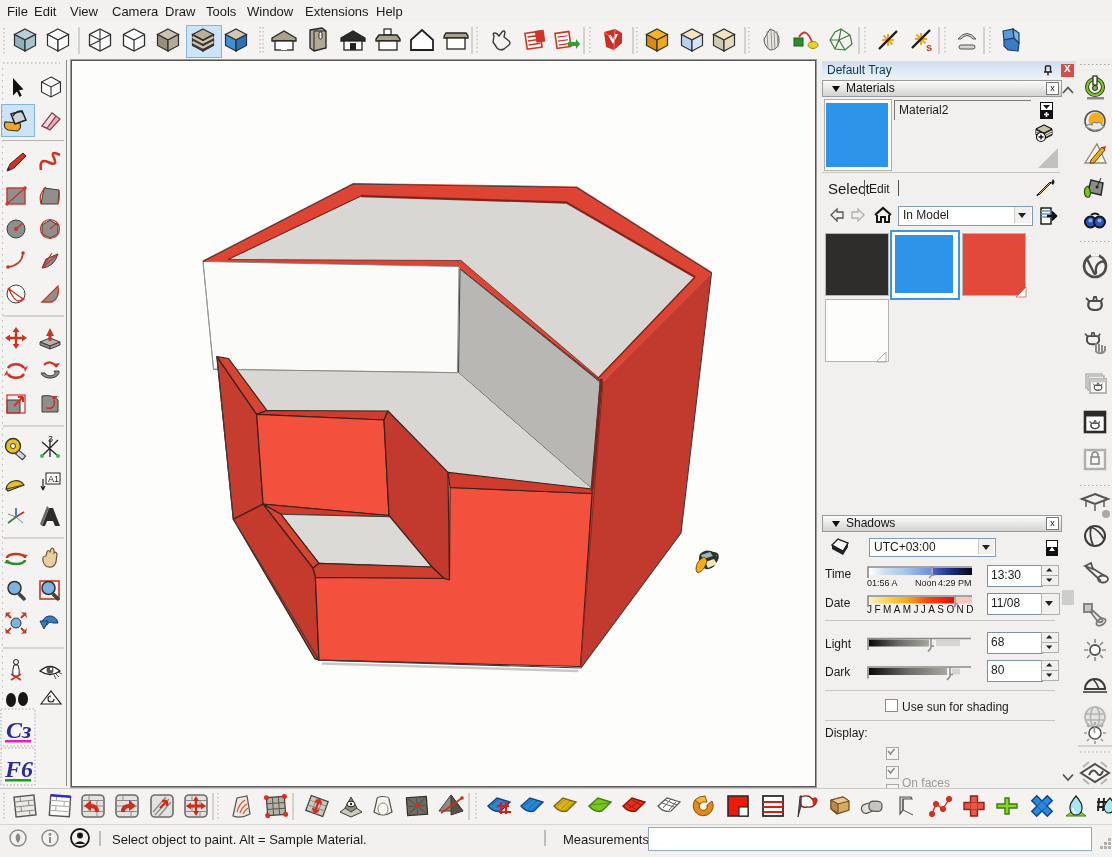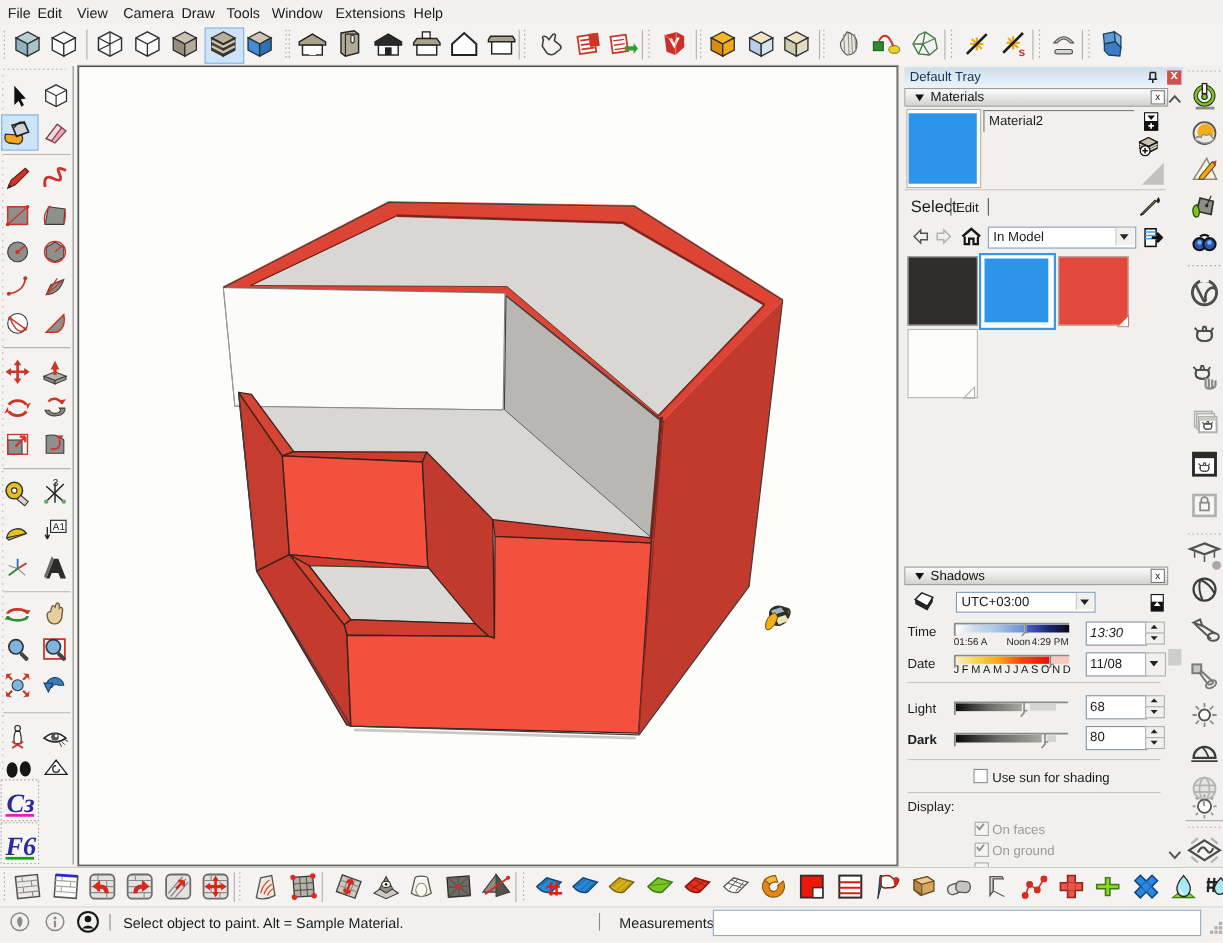--- a/index.html
+++ b/index.html
@@ -28,21 +28,21 @@
   #trayclose:before{content:"x";position:absolute;left:3px;top:-3px;color:#fff;font-size:12px;font-weight:bold;}
   .sechdr{position:absolute;left:0px;width:238px;height:15px;
       background:linear-gradient(#fcfcfc,#d2d2d0);border:1px solid #9a9a98;}
   .sechdr .cap{position:absolute;left:23px;top:0px;font-size:12px;color:#111;}
   .sechdr .tri{position:absolute;left:9px;top:5px;width:0;height:0;
       border-left:4px solid transparent;border-right:4px solid transparent;border-top:6px solid #111;}
   .sechdr .x{position:absolute;right:2px;top:1px;width:11px;height:11px;background:#fff;
       border:1px solid #777;font-size:9px;color:#111;text-align:center;line-height:10px;}
   .fld{position:absolute;background:#fff;border:1px solid #828f9e;}
   .lbl{position:absolute;font-size:12px;color:#1b1b1b;}
-  .glbl{position:absolute;font-size:12px;color:#9b9a98;}
+  .glbl{position:absolute;font-size:12px;color:#9b9a98;margin-top:29px;}
   .spin{position:absolute;width:16px;height:10px;background:#f0f0ee;border:1px solid #b0b0ae;}
   .cb{position:absolute;width:11px;height:11px;background:#fff;border:1px solid #8a8a88;}
   .cbg{position:absolute;width:11px;height:11px;background:#f4f4f2;border:1px solid #a8a8a6;}
   
   .sw{position:absolute;width:62px;height:61px;border:1px solid #b4b4b2;}
 </style>
 </head>
 <body>
 
 <div id="menubar" class="abs">
@@ -118,42 +118,42 @@
       <span class="x">x</span>
     </div>
 
   <div class="fld" style="left:47px;top:477px;width:125px;height:17px;border-color:#7f9db9;"></div>
   <div class="lbl" style="left:52px;top:479px;">UTC+03:00</div>
   <div style="position:absolute;left:156px;top:478px;width:15px;height:15px;background:#f1f0ee;border-left:1px solid #c8c8c6;"></div>
   <div style="position:absolute;left:160px;top:484px;width:0;height:0;border-left:4px solid transparent;border-right:4px solid transparent;border-top:5px solid #222;"></div>
 
   <div class="lbl" style="left:3px;top:506px;text-align:right;">Time</div>
   <div class="fld" style="left:165px;top:504px;width:54px;height:20px;"></div>
-  <div class="lbl" style="left:169px;top:507px;font-style:italic;">13:30</div>
+  <div class="lbl" style="left:169px;top:507px;">13:30</div>
   <div class="spin" style="left:219px;top:504px;height:9px;"></div>
   <div class="spin" style="left:219px;top:514px;height:9px;"></div>
   <div class="lbl" style="left:45px;top:517px;font-size:9px;color:#222;">01:56 A</div>
   <div class="lbl" style="left:93px;top:517px;font-size:9px;color:#222;">Noon</div>
   <div class="lbl" style="left:116px;top:517px;font-size:9px;color:#222;">4:29 PM</div>
 
   <div class="lbl" style="left:3px;top:535px;">Date</div>
   <div class="fld" style="left:165px;top:532px;width:54px;height:20px;"></div>
   <div class="lbl" style="left:169px;top:535px;">11/08</div>
   <div style="position:absolute;left:219px;top:532px;width:17px;height:20px;background:#f1f0ee;border:1px solid #b0b0ae;"></div>
   <div style="position:absolute;left:223px;top:540px;width:0;height:0;border-left:4px solid transparent;border-right:4px solid transparent;border-top:5px solid #222;"></div>
   <div class="lbl" style="left:45px;top:543px;font-size:10px;letter-spacing:2.4px;color:#111;">JFMAMJJASOND</div>
   <div style="position:absolute;left:3px;top:559px;width:230px;height:1px;background:#c6c6c4;"></div>
 
   <div class="lbl" style="left:3px;top:576px;">Light</div>
   <div class="fld" style="left:165px;top:571px;width:54px;height:20px;"></div>
   <div class="lbl" style="left:169px;top:574px;">68</div>
   <div class="spin" style="left:219px;top:571px;height:9px;"></div>
   <div class="spin" style="left:219px;top:581px;height:9px;"></div>
 
-  <div class="lbl" style="left:3px;top:604px;font-weight:bold;">Dark</div>
+  <div class="lbl" style="left:3px;top:604px;">Dark</div>
   <div class="fld" style="left:165px;top:599px;width:54px;height:20px;"></div>
   <div class="lbl" style="left:169px;top:602px;">80</div>
   <div class="spin" style="left:219px;top:599px;height:9px;"></div>
   <div class="spin" style="left:219px;top:609px;height:9px;"></div>
   <div style="position:absolute;left:3px;top:629px;width:230px;height:1px;background:#c6c6c4;"></div>
 
   <div class="cb" style="left:63px;top:638px;"></div>
   <div class="lbl" style="left:80px;top:639px;">Use sun for shading</div>
   <div style="position:absolute;left:3px;top:659px;width:230px;height:1px;background:#c6c6c4;"></div>
 

